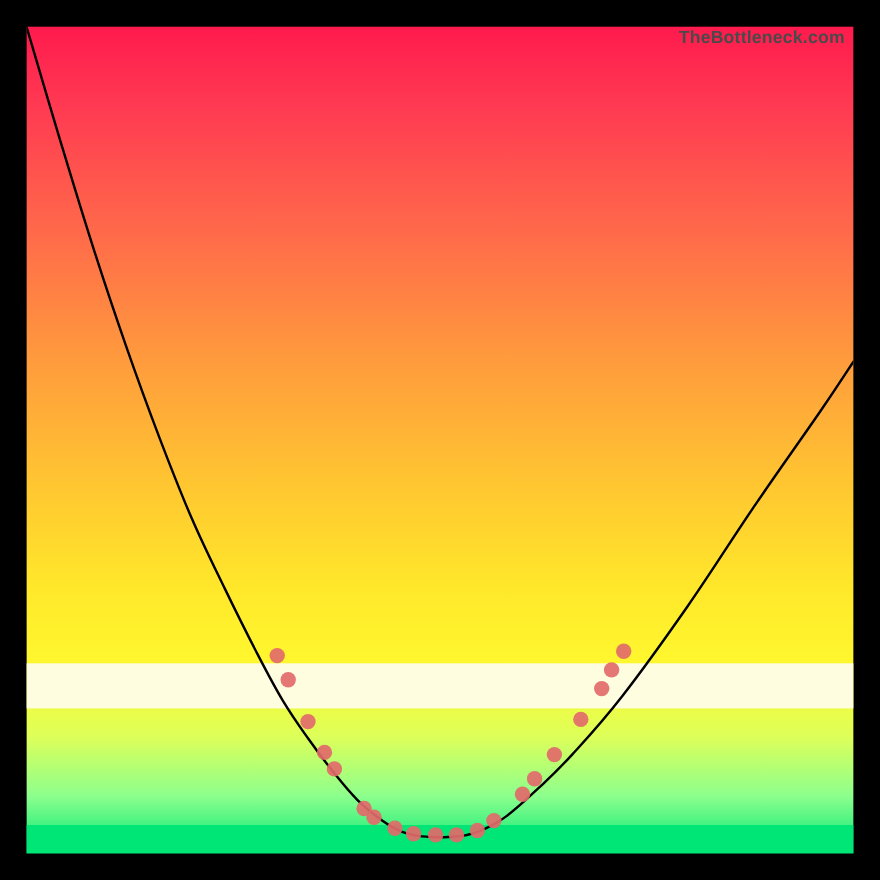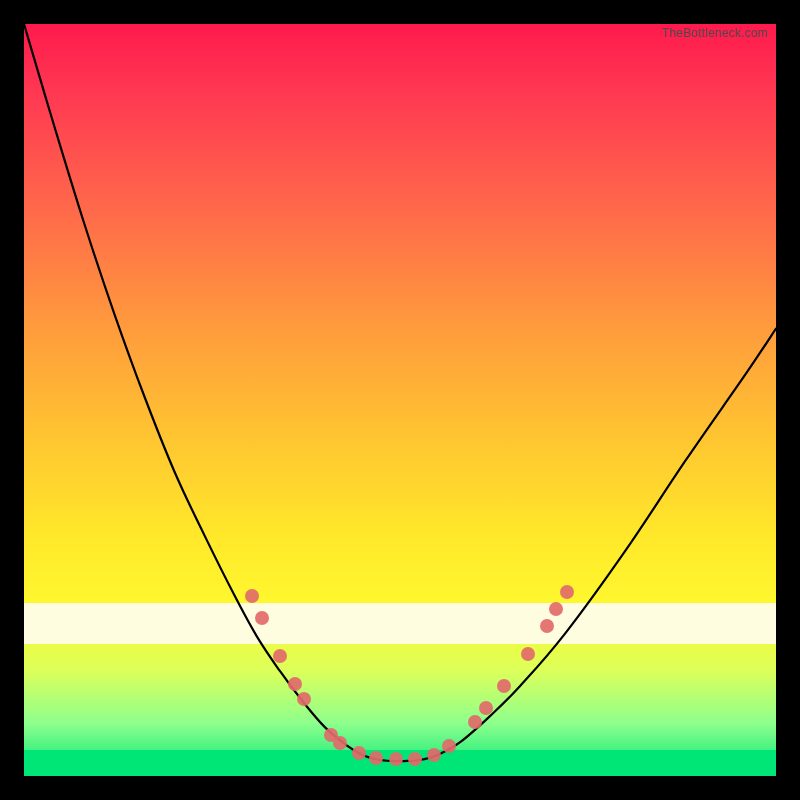--- a/index.html
+++ b/index.html
@@ -55,22 +55,22 @@
     position: absolute;
     left: 0;
     width: 752px;
     background: #00e676;
   }
   .watermark {
     position: absolute;
     top: 2px;
     right: 8px;
     color: #4a4a4a;
-    font-size: 12px;
-    font-weight: 400;
+    font-size: 16px;
+    font-weight: 700;
     letter-spacing: 0.2px;
     user-select: none;
   }
   svg.curve {
     position: absolute;
     left: 0;
     top: 0;
     width: 752px;
     height: 752px;
   }

